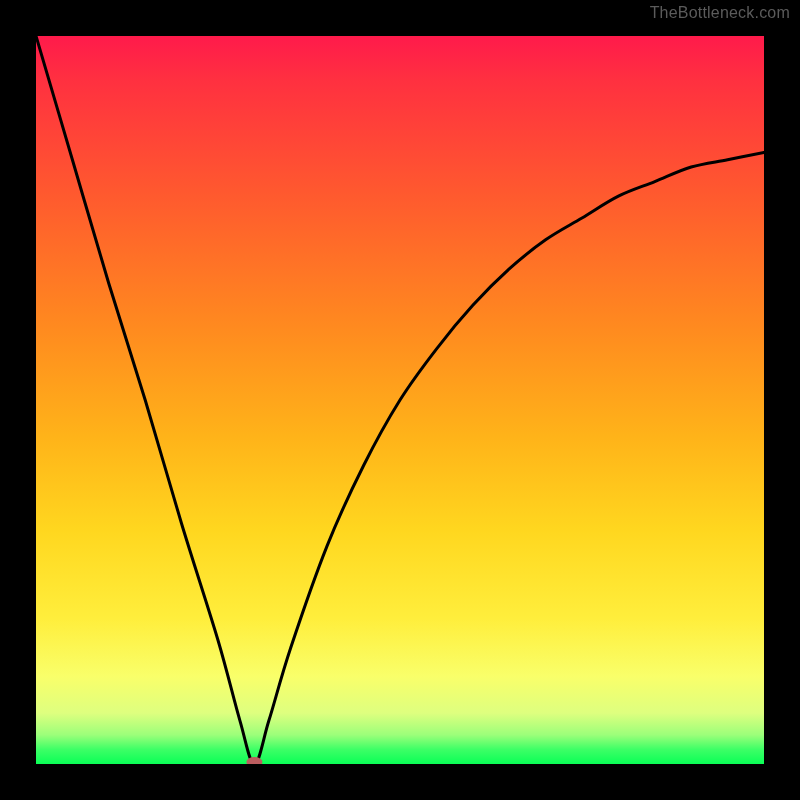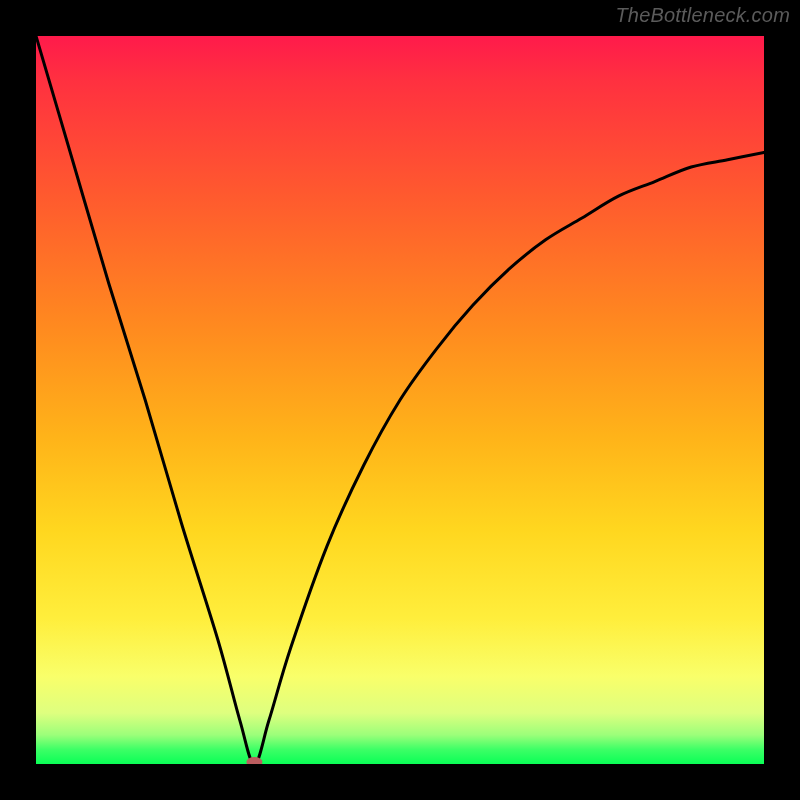--- a/index.html
+++ b/index.html
@@ -15,25 +15,24 @@
     position: relative;
     width: 800px;
     height: 800px;
     background: #000;
   }
   .watermark {
     position: absolute;
     top: 4px;
     right: 10px;
     color: #5b5b5b;
-    font-size: 20px;
+    font-size: 16px;
     font-weight: 500;
     letter-spacing: 0.2px;
     user-select: none;
-    font-style: italic;
   }
   .plot-area {
     position: absolute;
     left: 36px;
     top: 36px;
     width: 728px;
     height: 728px;
     
     background: linear-gradient(
       to bottom,

